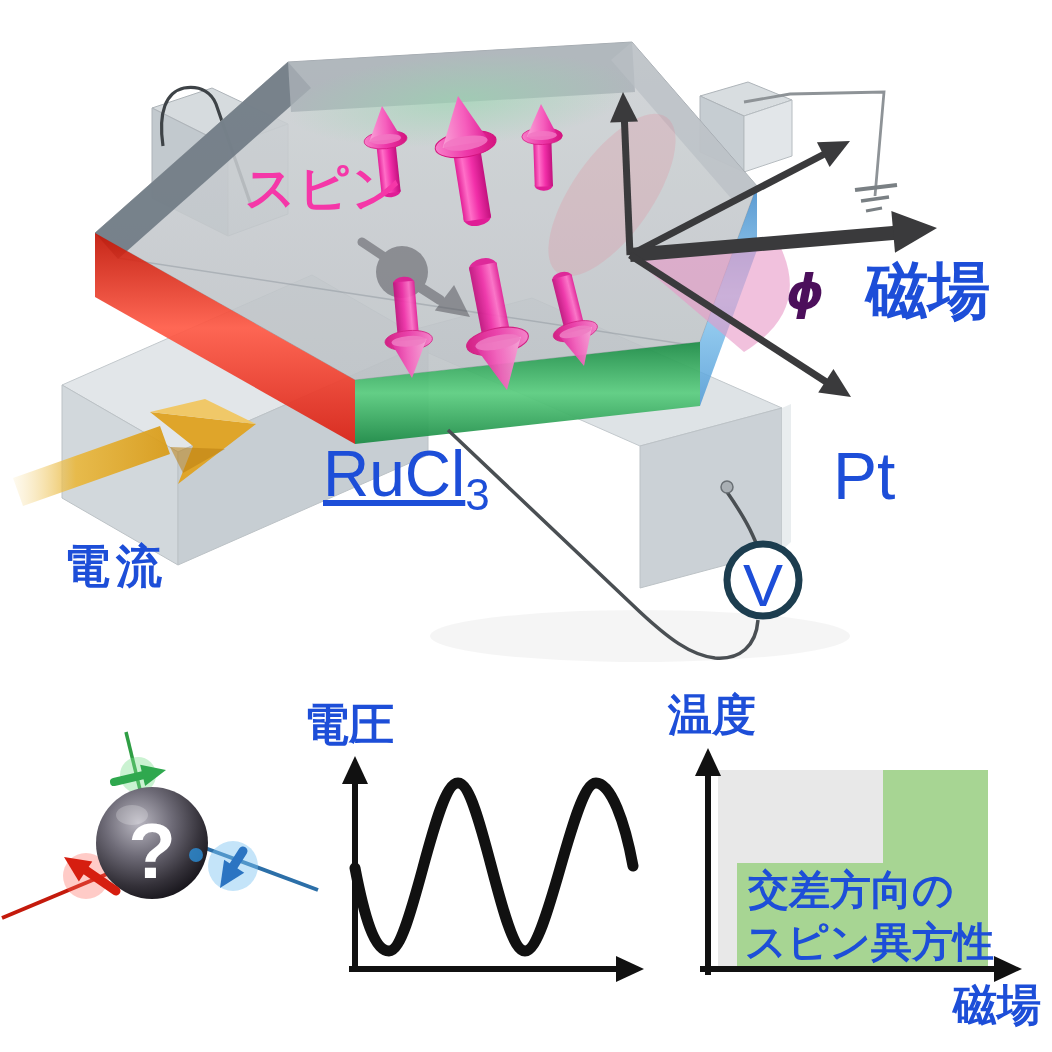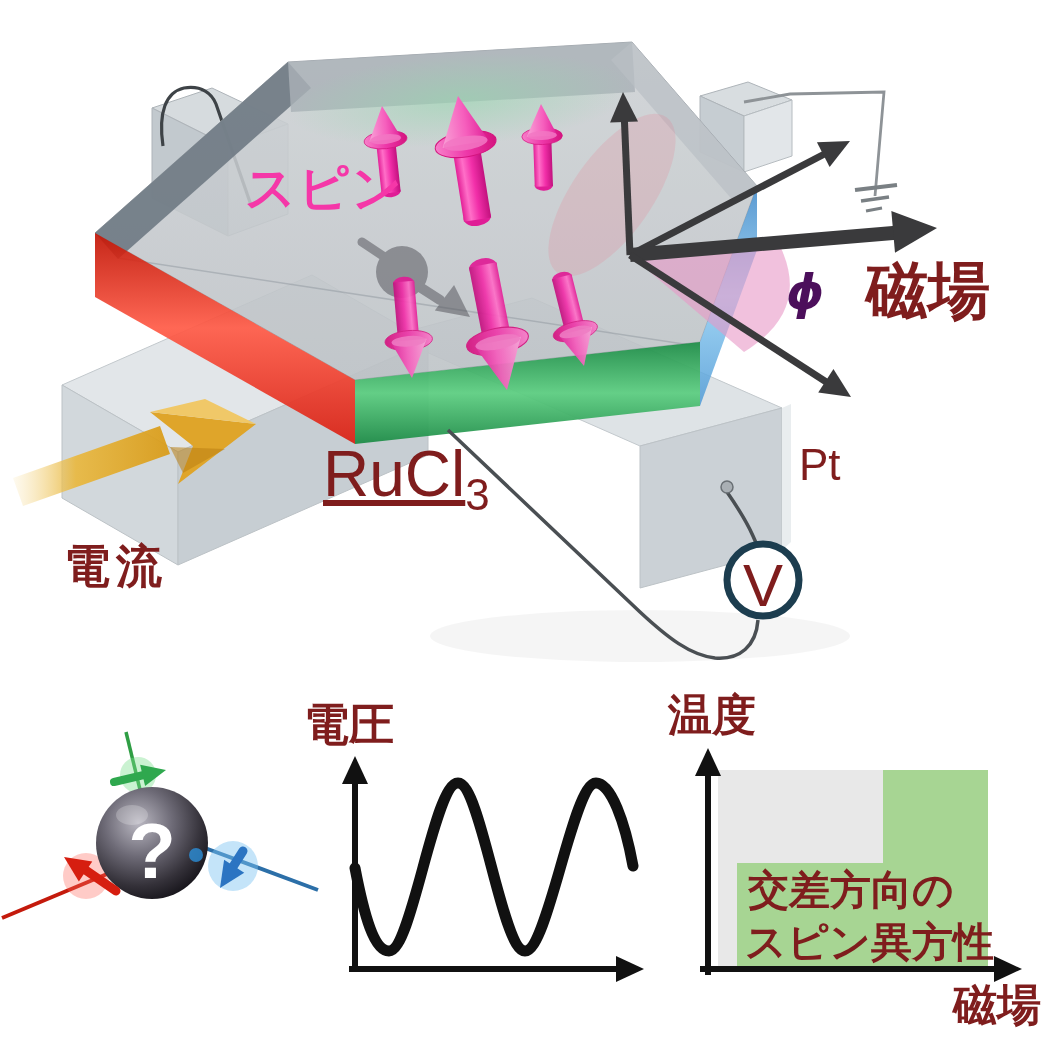--- a/index.html
+++ b/index.html
@@ -1,19 +1,19 @@
 <!DOCTYPE html>
 <html><head>
 <meta charset="utf-8">
 <style>
   html,body{margin:0;padding:0;background:#fff;}
   #stage{position:relative;width:1052px;height:1052px;background:#ffffff;overflow:hidden;
          font-family:"Liberation Sans","DejaVu Sans",sans-serif;}
   #art{position:absolute;left:0;top:0;}
-  .label{position:absolute;line-height:1;white-space:nowrap;color:#7f1d1d;}
+  .label{position:absolute;line-height:1;white-space:nowrap;color:#1d4ed8;}
   .b{font-weight:700;}
   .sub{font-size:44px;vertical-align:-14px;}
   .it{font-style:italic;font-family:"DejaVu Sans",sans-serif;}
 </style>
 </head>
 <body>
 
 <div id="stage">
 
 <svg id="art" width="1052" height="1052" viewBox="0 0 1052 1052">
@@ -214,21 +214,21 @@
 <div class="label b" style="left:866px;top:260px;font-size:62px;">磁場</div>
 
 <div class="label b it" style="left:786px;top:268px;font-size:48px;color:#4C0F5B;">ϕ</div>
 
 <div class="label b" style="left:64px;top:543px;font-size:46px;letter-spacing:6px;">電流</div>
 
 <div class="label" style="left:323px;top:442px;font-size:64px;text-decoration:underline;">
   <span>RuCl</span><span class="sub">3</span>
 </div>
 
-<div class="label" style="left:799px;top:443px;font-size:44px;">Pt</div>
+<div class="label" style="left:833px;top:443px;font-size:66px;">Pt</div>
 
 <div class="label" style="left:723px;top:556px;width:80px;text-align:center;font-size:60px;">V</div>
 
 <div class="label b" style="left:126px;top:812px;width:52px;text-align:center;font-size:78px;color:#ffffff;">?</div>
 
 <div class="label b" style="left:304px;top:702px;font-size:45px;">電圧</div>
 
 
 <div class="label b" style="left:668px;top:696px;font-size:44px;font-family:Liberation Mono, monospace;">温度</div>
 

